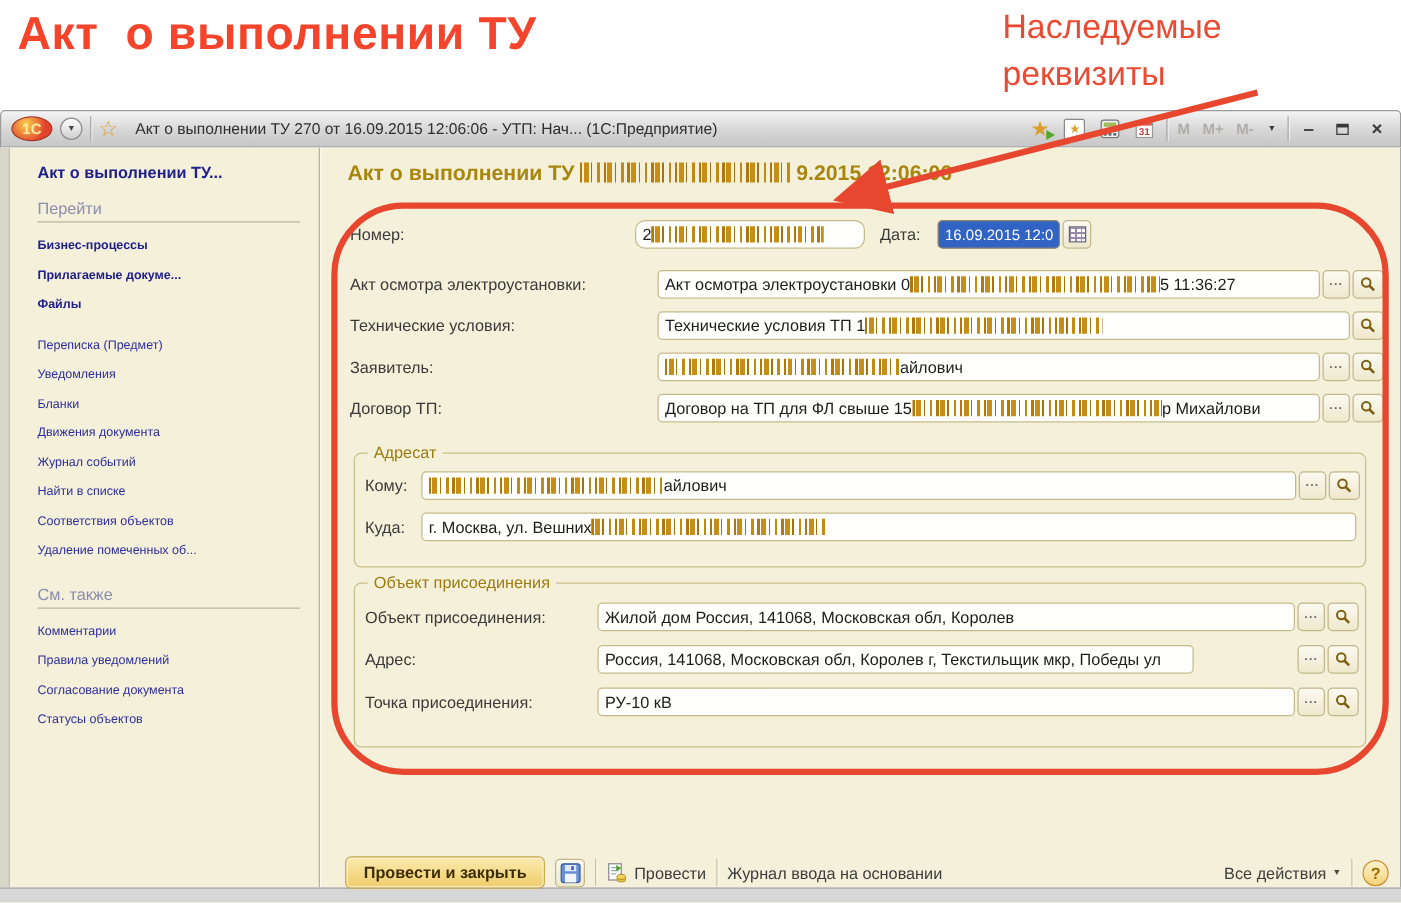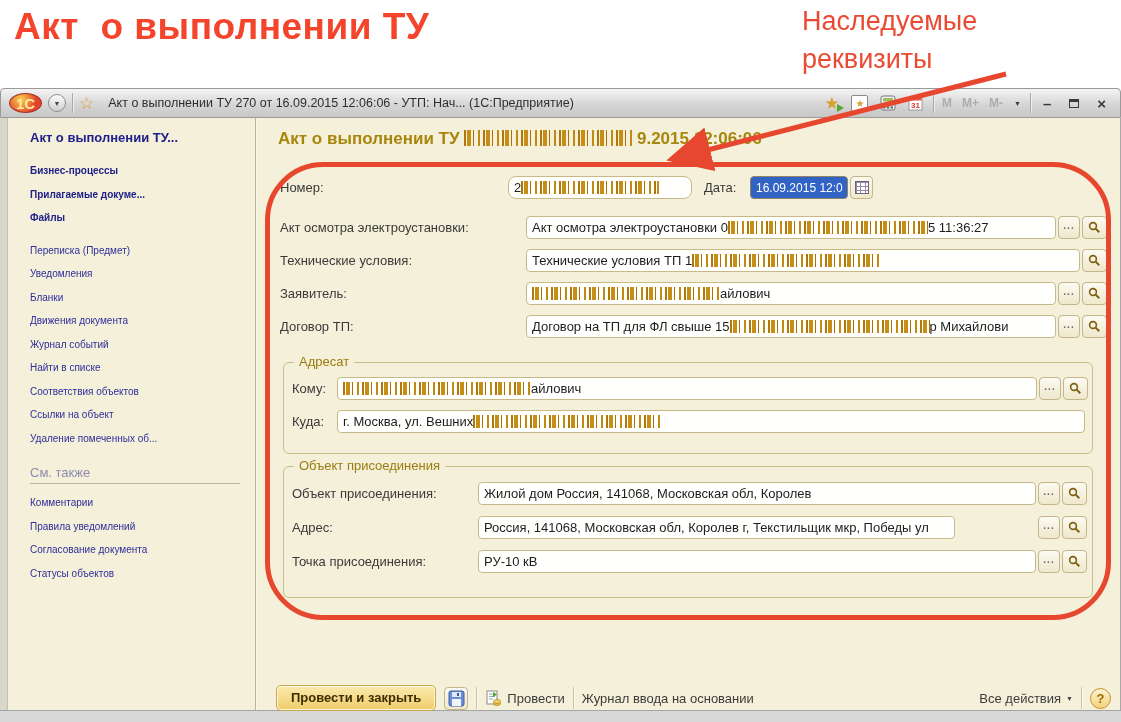--- a/index.html
+++ b/index.html
@@ -23,21 +23,21 @@
   .titlebar {
     position:absolute; left:0; top:88px; width:1121px; height:30px;
     background:linear-gradient(#f4f4f4,#d6d6d6 55%,#c7c7c7);
     border:1px solid #9a9a9a; border-radius:4px 4px 0 0;
     display:flex; align-items:center; padding:0 8px; gap:6px;
   }
   .tb-title { flex:1; font-size:12.5px; color:#2e2e2e; margin-left:8px; white-space:nowrap; overflow:hidden; }
   .logo-1c {
     width:33px; height:20px; border-radius:50%;
     background:radial-gradient(circle at 35% 30%, #f9d24d, #e2432c 65%);
-    color:#ffe9a0; font-size:15px; font-weight:bold; display:flex; align-items:center; justify-content:center;
+    color:#ffe9a0; font-size:12px; font-weight:bold; display:flex; align-items:center; justify-content:center;
     border:1px solid #a33323;
   }
   .circ-btn {
     width:18px; height:18px; border-radius:50%; border:1px solid #8f8f8f;
     background:linear-gradient(#fdfdfd,#cfcfcf); display:flex; align-items:center; justify-content:center;
     font-size:7px; color:#444;
   }
   .tb-sep { width:1px; height:20px; background:#aaa; box-shadow:1px 0 0 #eee; }
   .star { font-size:17px; color:#d9a02e; line-height:1; }
   .icon-btn { width:22px; height:22px; display:flex; align-items:center; justify-content:center; border-radius:3px; position:relative; }
@@ -164,31 +164,31 @@
   <span class="wc">×</span>
 </div>
 
 <div class="win-body"></div>
 <div class="win-left-edge"></div>
 <div class="v-divider"></div>
 <div class="bottom-strip"></div>
 
 <nav class="sidebar">
   <div class="side-title">Акт о выполнении ТУ...</div>
+  <div class="side-h">Перейти</div>
   <div class="side-item b">Бизнес-процессы</div>
   <div class="side-item b">Прилагаемые докуме...</div>
   <div class="side-item b">Файлы</div>
   <div class="side-item gap">Переписка (Предмет)</div>
   <div class="side-item">Уведомления</div>
   <div class="side-item">Бланки</div>
   <div class="side-item">Движения документа</div>
   <div class="side-item">Журнал событий</div>
   <div class="side-item">Найти в списке</div>
   <div class="side-item">Соответствия объектов</div>
-  <div class="side-item">Ссылки на объект</div>
   <div class="side-item">Удаление помеченных об...</div>
   <div class="side-h mt">См. также</div>
   <div class="side-item">Комментарии</div>
   <div class="side-item">Правила уведомлений</div>
   <div class="side-item">Согласование документа</div>
   <div class="side-item">Статусы объектов</div>
 </nav>
 
 <div class="form-header">
   <span>Акт о выполнении ТУ</span>

